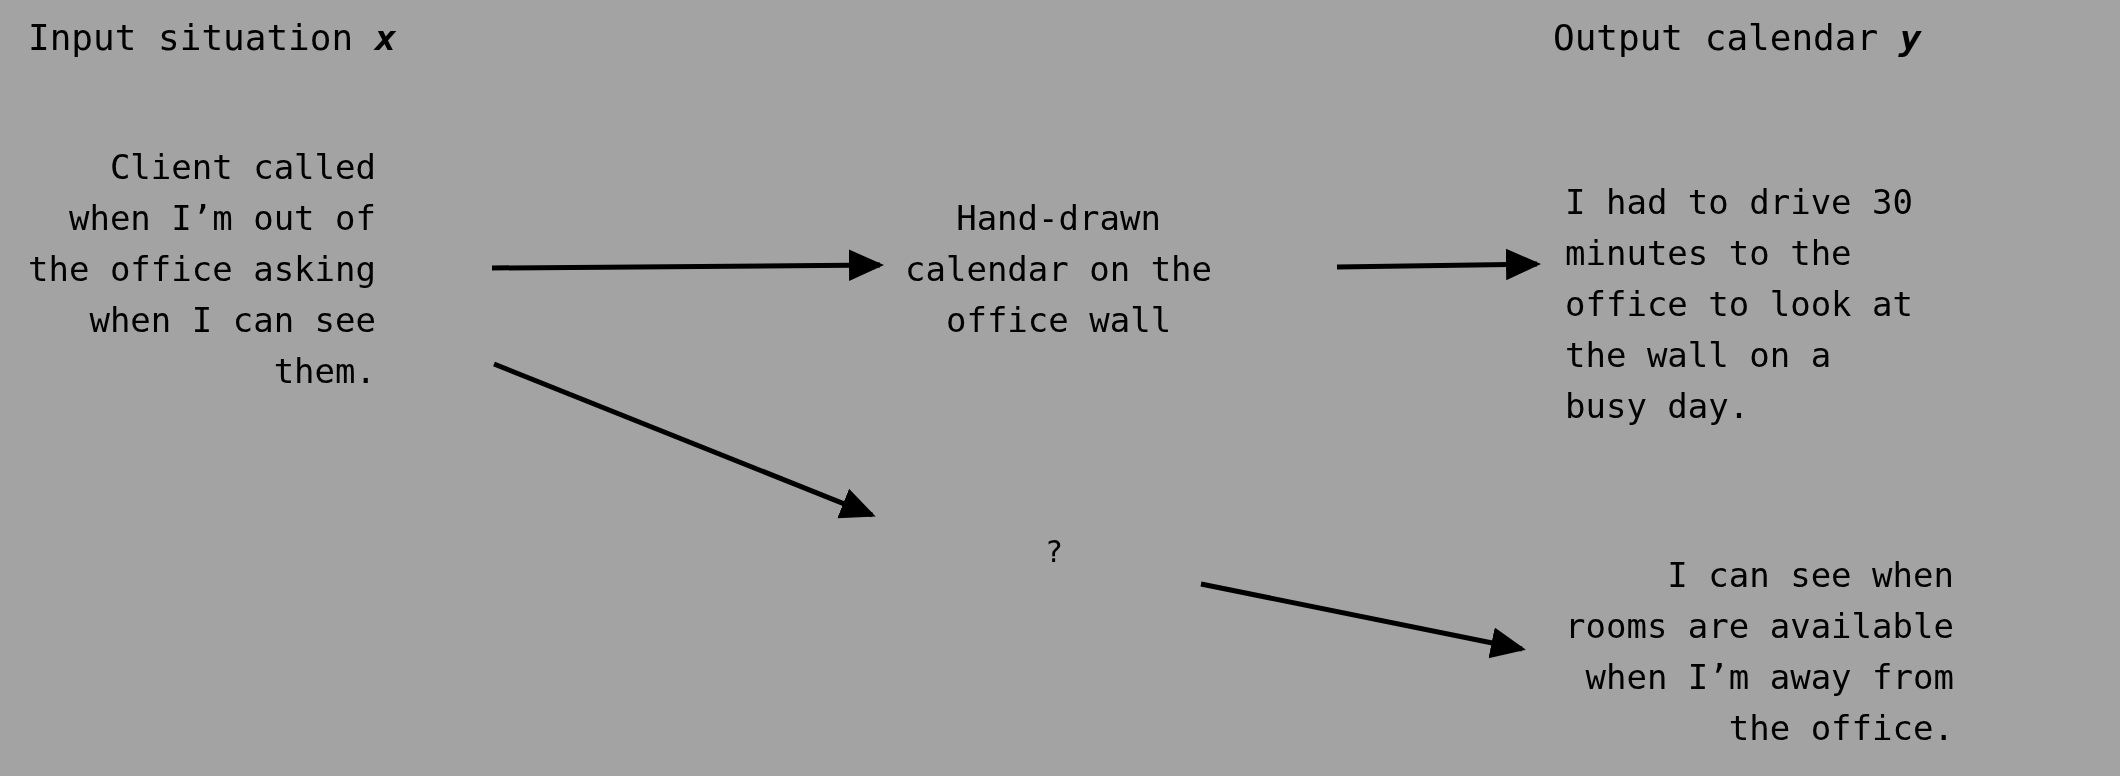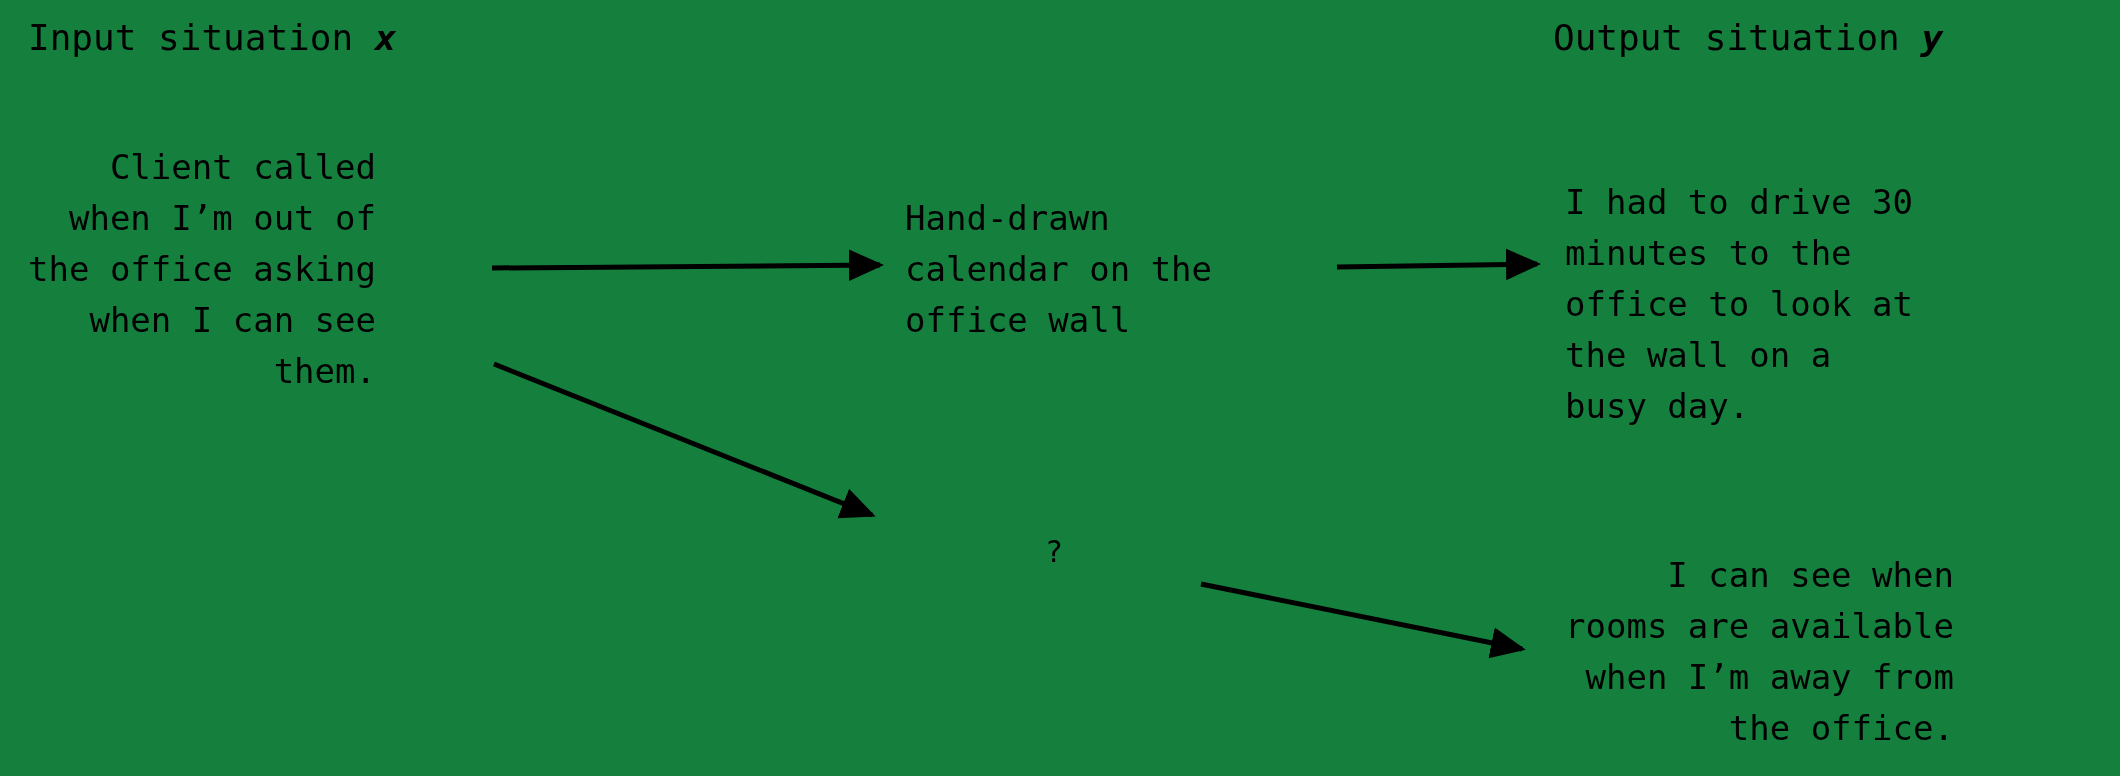--- a/index.html
+++ b/index.html
@@ -4,21 +4,21 @@
 <style>
   html, body {
     margin: 0;
     padding: 0;
     background: #ffffff;
   }
   #canvas {
     position: relative;
     width: 2120px;
     height: 776px;
-    background: #15803d;
+    background: #a3a3a3;
     font-family: "DejaVu Sans Mono", "Liberation Mono", monospace;
     color: #000000;
     overflow: hidden;
   }
   .col-header {
     position: absolute;
     font-size: 36px;
     line-height: 36px;
     white-space: pre;
     letter-spacing: 0px;
@@ -47,21 +47,21 @@
     height: 776px;
     pointer-events: none;
   }
 
   
   #hdr-input   { left: 28px;   top: 20px; }
   #hdr-process { left: 905px;  top: 20px; }
   #hdr-output  { left: 1553px; top: 20px; }
 
   #txt-input   { left: 28px;   top: 142px; text-align: right; }
-  #txt-process { left: 905px;  top: 193px; }
+  #txt-process { left: 905px;  top: 193px; text-align: center; }
   #txt-output1 { left: 1565px; top: 142px; margin-top: 35px; }
   #txt-output2 { left: 1565px; top: 550px; text-align: right; }
 
   #qmark-1     { left: 1045px; top: 537px; }
 </style>
 </head>
 <body>
 
 <div id="canvas">
 
@@ -81,21 +81,21 @@
       <line class="arrow-line" x1="494" y1="364" x2="872" y2="515" stroke="#000000" stroke-width="5" marker-end="url(#head)"></line>
     </g>
     <g>
       <line class="arrow-line" x1="1201" y1="584" x2="1522" y2="649" stroke="#000000" stroke-width="5" marker-end="url(#head)"></line>
     </g>
   </svg>
 
   <div class="col-header" id="hdr-input"><span>Input situation </span><span class="sym">x</span></div>
 
 
-  <div class="col-header" id="hdr-output"><span>Output situation </span><span class="sym">y</span></div>
+  <div class="col-header" id="hdr-output"><span>Output calendar </span><span class="sym">y</span></div>
 
   <div class="body-text" id="txt-input">Client called
 when I’m out of
 the office asking
 when I can see
 them.</div>
 
   <div class="body-text" id="txt-process">Hand-drawn
 calendar on the
 office wall</div>

